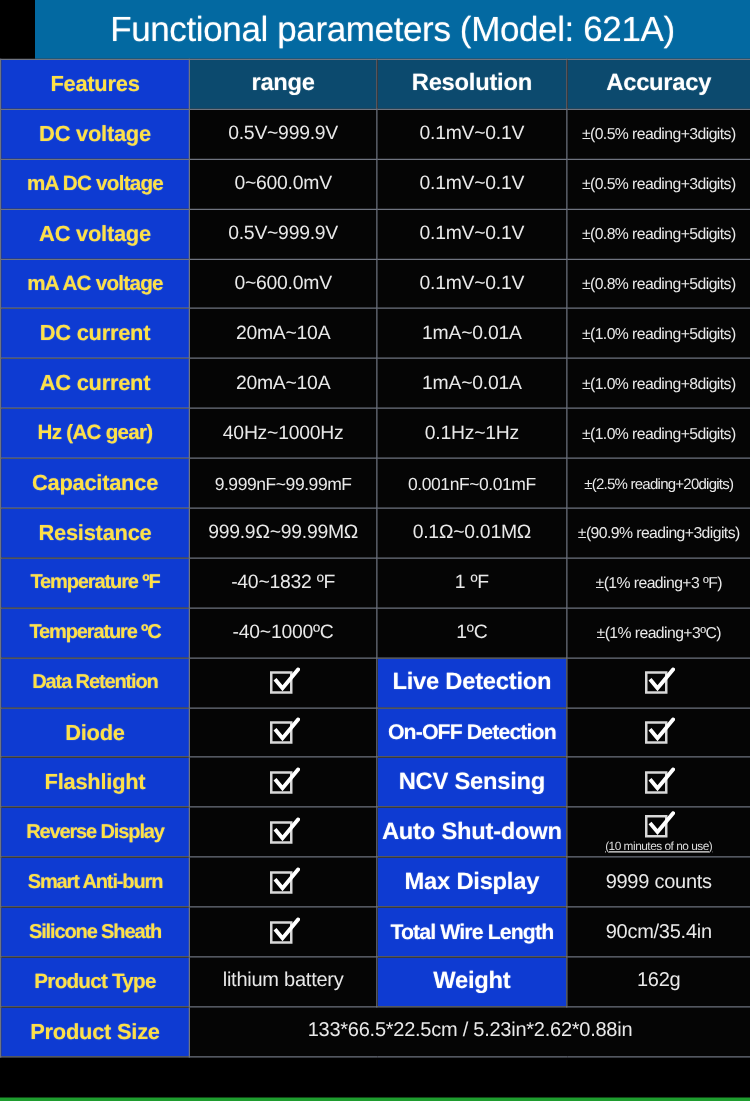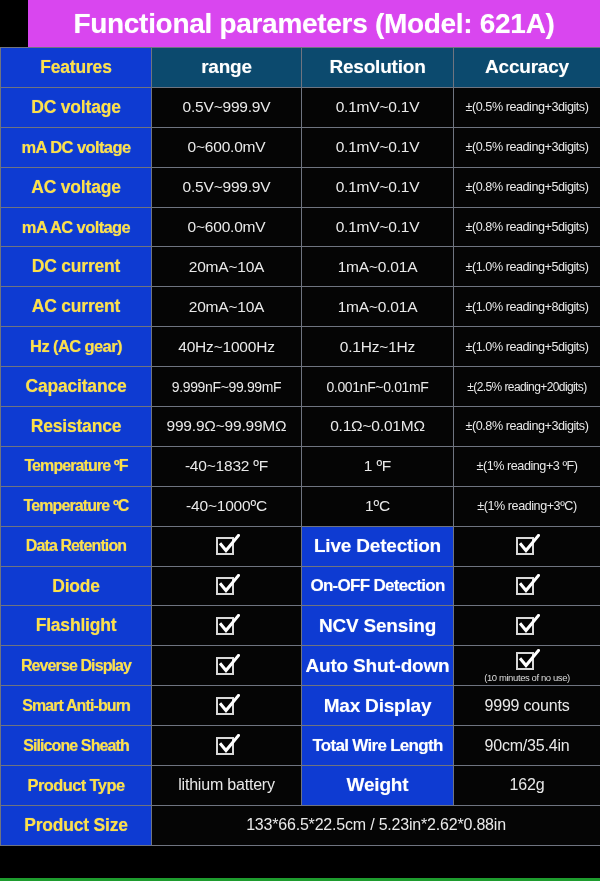--- a/index.html
+++ b/index.html
@@ -19,27 +19,27 @@
     width: 600px;
     height: 881px;
     background: #000000;
     box-sizing: border-box;
     border-bottom: 3px solid #1e9c2e;
   }
 
   
   .title-bar {
     height: 47px;
-    background: #d946ef;
+    background: #0369a1;
     color: #ffffff;
     display: flex;
     align-items: center;
     justify-content: center;
     font-size: 28px;
-    font-weight: bold;
+    font-weight: normal;
     letter-spacing: -0.3px;
     line-height: 1;
     text-shadow: 0 0 1px rgba(255,255,255,.5);
     margin-left: 28px;
   }
 
   
   table.spec {
     width: 600px;
     border-collapse: collapse;
@@ -121,21 +121,21 @@
   }
   .chk .tick {
     position: absolute;
     left: 2px;
     top: -1px;
     width: 22px;
     height: 22px;
   }
   .chk .tick svg { display: block; }
 
-  .chkwrap { display: flex; flex-direction: column; align-items: center; justify-content: flex-start; line-height: 1; }
+  .chkwrap { display: flex; flex-direction: column; align-items: center; justify-content: flex-start; line-height: 1; text-decoration: underline; }
   .chk-note {
     font-size: 9.5px;
     color: #dcdcdc;
     letter-spacing: -0.4px;
     margin-top: 1px;
   }
 </style>
 </head>
 <body>
 
@@ -202,21 +202,21 @@
         <tr>
           <td class="lbl">Capacitance</td>
           <td class="val small">9.999nF~99.99mF</td>
           <td class="val small">0.001nF~0.01mF</td>
           <td class="val acc2">±(2.5% reading+20digits)</td>
         </tr>
         <tr>
           <td class="lbl">Resistance</td>
           <td class="val">999.9Ω~99.99MΩ</td>
           <td class="val">0.1Ω~0.01MΩ</td>
-          <td class="val acc">±(0.8% reading+3digits)</td>
+          <td class="val acc">±(90.9% reading+3digits)</td>
         </tr>
         <tr>
           <td class="lbl tighter">Temperature ºF</td>
           <td class="val">-40~1832 ºF</td>
           <td class="val">1 ºF</td>
           <td class="val acc">±(1% reading+3 ºF)</td>
         </tr>
         <tr>
           <td class="lbl tighter">Temperature ºC</td>
           <td class="val">-40~1000ºC</td>

